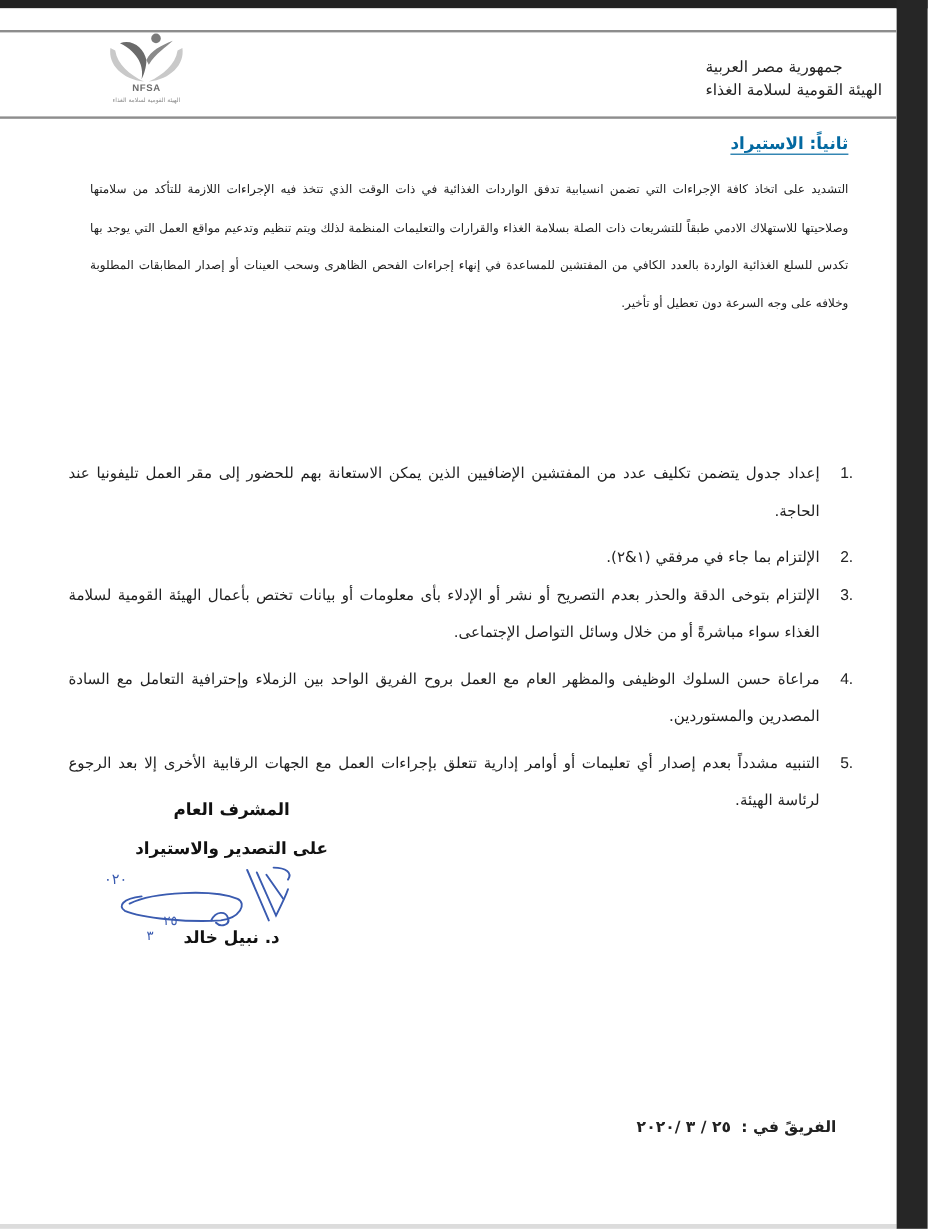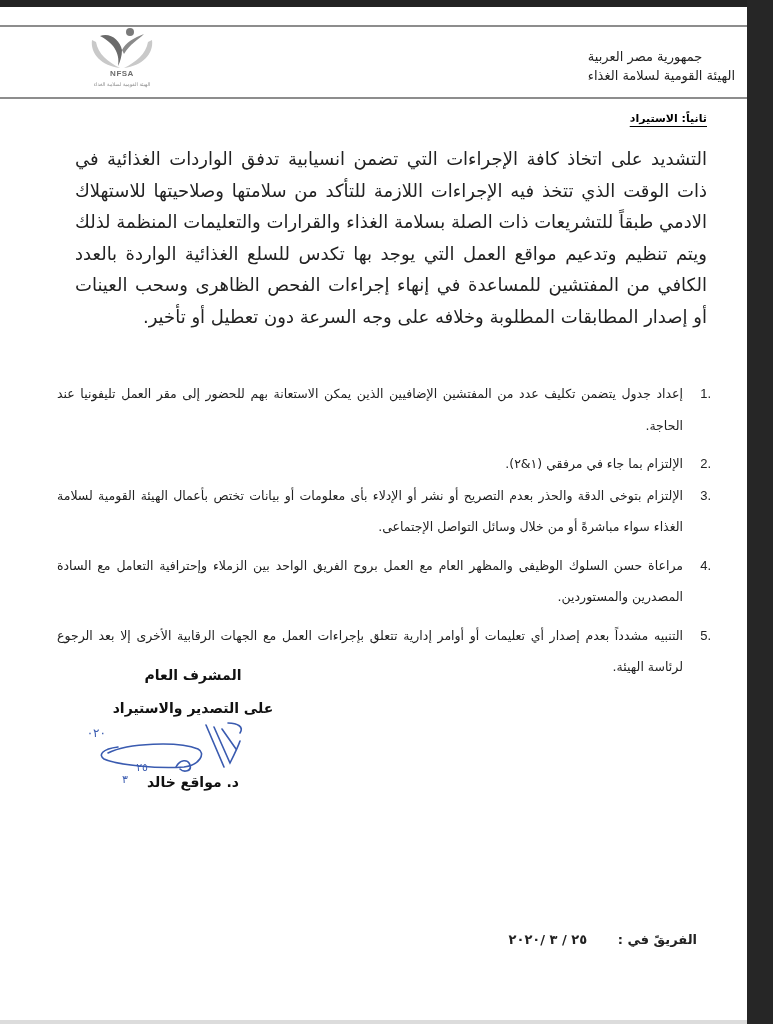--- a/index.html
+++ b/index.html
@@ -24,37 +24,37 @@
   .logo .nfsa { position: absolute; left: 0; width: 96px; top: 43px; text-align: center;
     font-family: "Liberation Sans", sans-serif; font-size: 8px; color: #6d6d6d; font-weight: bold; letter-spacing: 0.5px; }
   .logo .logo-sub { position: absolute; left: 0; width: 96px; top: 55px; text-align: center;
     font-size: 5px; color: #8a8a8a; direction: rtl; }
 
   .header-text { position: absolute; right: 12px; top: 40px; direction: rtl; text-align: left;
     font-family: "DejaVu Sans", sans-serif; font-size: 13px; line-height: 19px; color: #222; }
 
   .rtl { direction: rtl; text-align: right; }
 
-  .section-title { position: absolute; right: 40px; font-weight: bold; font-size: 11px;
-    text-decoration: underline; text-underline-offset: 4px; color: #000000; }
+  .section-title { position: absolute; right: 40px; font-weight: bold; font-size: 14px;
+    text-decoration: underline; text-underline-offset: 4px; color: #0369a1; }
 
-  .para { position: absolute; right: 40px; width: 632px; font-size: 18px; line-height: 31.5px;
+  .para { position: absolute; right: 40px; width: 632px; font-size: 10px; line-height: 31.5px;
     text-align: justify; text-align-last: right; direction: rtl; color: #222; }
 
   .list { position: absolute; right: 22px; width: 668px; margin: 0; padding: 0; list-style: none; direction: rtl; }
   .list li { position: relative; padding-right: 42px; font-size: 12.5px; line-height: 31.5px; color: #222;
     text-align: justify; text-align-last: right; margin-bottom: 7px; }
   .list li .num { position: absolute; right: 14px; top: 0; direction: ltr; font-family: "Liberation Sans", sans-serif; font-size: 13px; }
 
   .sig-block { position: absolute; left: 88px; top: 660px; width: 210px; height: 140px; direction: rtl; }
   .sig-line { position: absolute; right: 0; width: 210px; text-align: center; font-weight: bold; font-size: 14px; color: #111; }
   .sig-svg { position: absolute; left: 0; top: 52px; }
 
   .date { position: absolute; right: 50px; top: 925px; direction: rtl; font-size: 13px; color: #222; font-weight: bold; }
-  .date .val { margin-right: 26px; letter-spacing: 2px; font-weight: bold; }
+  .date .val { margin-right: 4px; letter-spacing: 2px; font-weight: bold; }
 </style>
 </head>
 <body>
 
 <div class="top-band"></div>
 <div class="right-band"></div>
 <div class="bottom-band"></div>
 
 <div class="page">
   <div class="rule top"></div>
@@ -113,20 +113,20 @@
         <path d="M118 6 L136 48"></path>
         <path d="M126 8 L142 44 C146 36,150 28,152 22"></path>
         <path d="M134 10 L148 30"></path>
         <path d="M140 4 C150 4,156 8,152 14"></path>
         <path d="M88 48 C92 40,100 40,102 46 C104 52,96 54,92 50"></path>
       </g>
       <text x="18" y="18" fill="#3a5bb0" font-size="12" font-family="DejaVu Sans, sans-serif">٢٠٢٠</text>
       <text x="60" y="52" fill="#3a5bb0" font-size="11" font-family="DejaVu Sans, sans-serif">٢٥</text>
       <text x="40" y="64" fill="#3a5bb0" font-size="11" font-family="DejaVu Sans, sans-serif">٣</text>
     </svg>
-    <div class="sig-line" style="top:107px; left:0; text-align:center;">د. مواقع خالد</div>
+    <div class="sig-line" style="top:107px; left:0; text-align:center;">د. نبيل خالد</div>
   </div>
 
   <div class="date">
     <span>الفريقً في :</span>
     <span class="val">٢٥ / ٣ /٢٠٢٠</span>
   </div>
 </div>
 
 </body></html>

